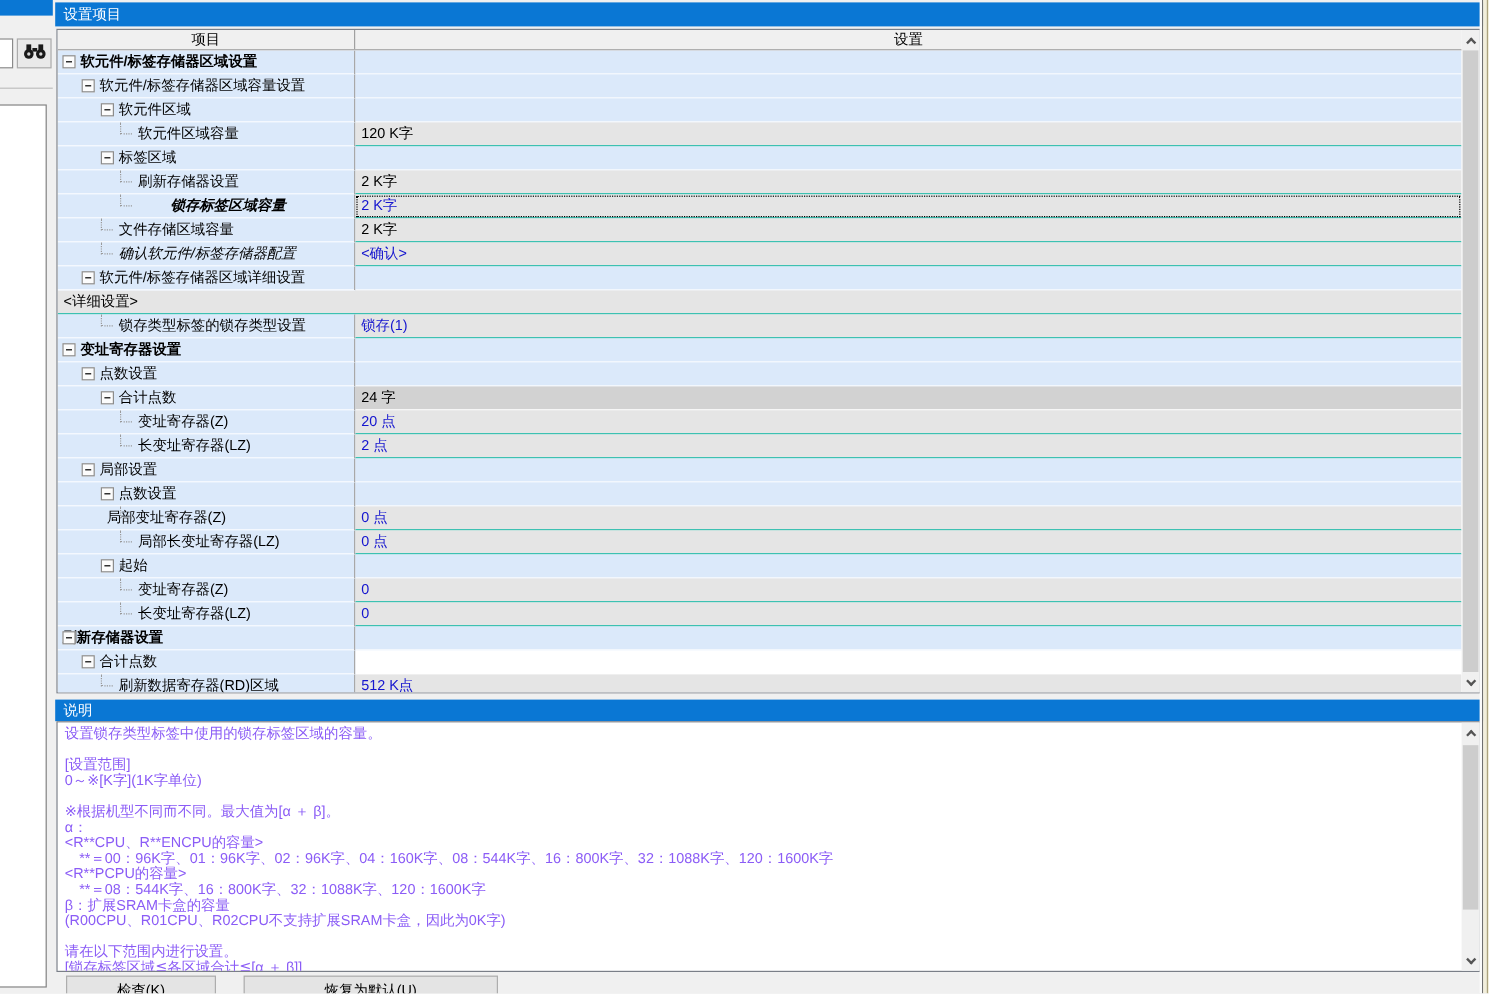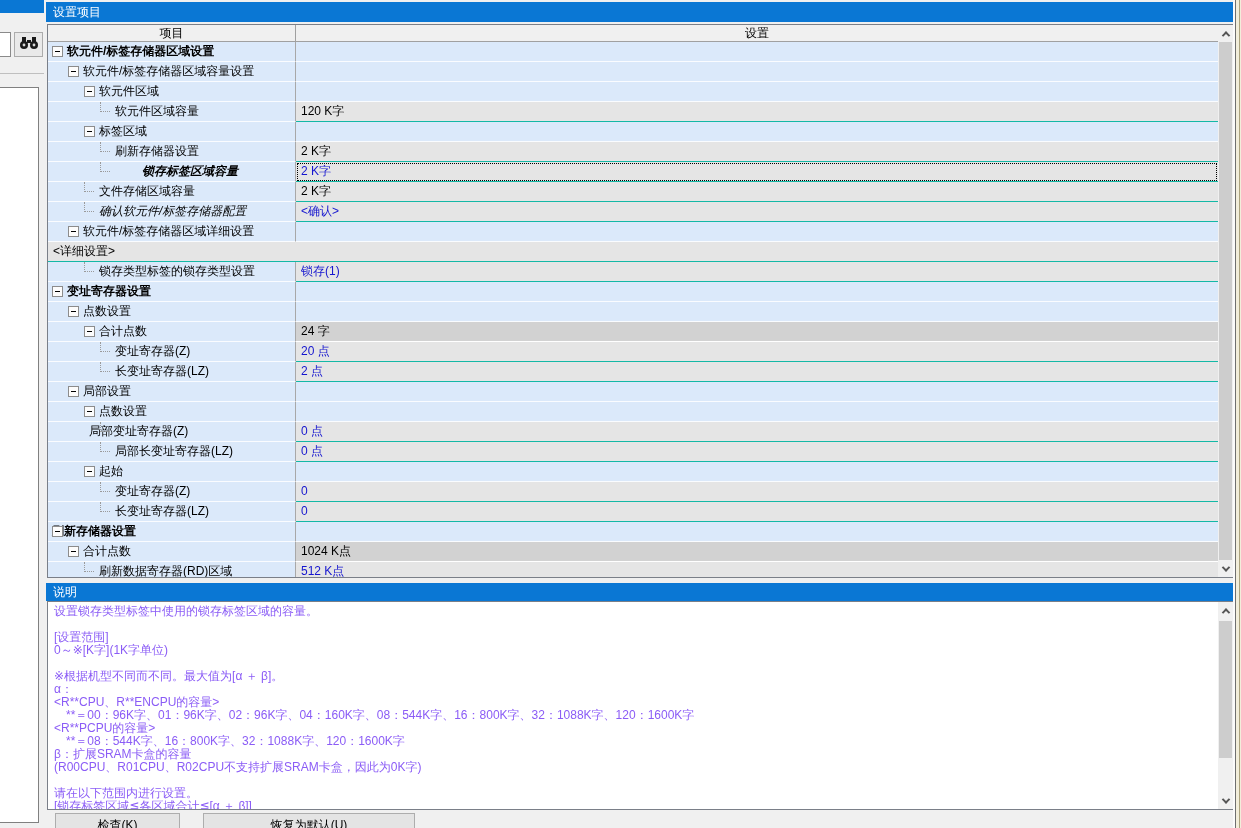--- a/index.html
+++ b/index.html
@@ -199,21 +199,20 @@
         <div class="row">
           <div class="cell item"><span class="lconn" style="left: 52px;"></span><span class="lab" style="margin-left: 67px;">长变址寄存器(LZ)</span></div>
           <div class="cell val edit blue">0</div>
         </div>
         <div class="row">
           <div class="cell item bold"><span class="ebox" style="left: 4px;"></span><span class="lab" style="margin-left: 4px;">刷新存储器设置</span></div>
           <div class="cell val cat"></div>
         </div>
         <div class="row">
           <div class="cell item"><span class="ebox" style="left: 20px;"></span><span class="lab" style="margin-left: 35px;">合计点数</span></div>
-          <div class="cell val ro">1024 K点</div>
         </div>
         <div class="row">
           <div class="cell item"><span class="lconn" style="left: 36px;"></span><span class="lab" style="margin-left: 51px;">刷新数据寄存器(RD)区域</span></div>
           <div class="cell val edit blue">512 K点</div>
         </div>
       </div>
     <div class="vscroll">
       <div class="sb-btn sb-up">
           <span class="chev up"></span>
         </div>

